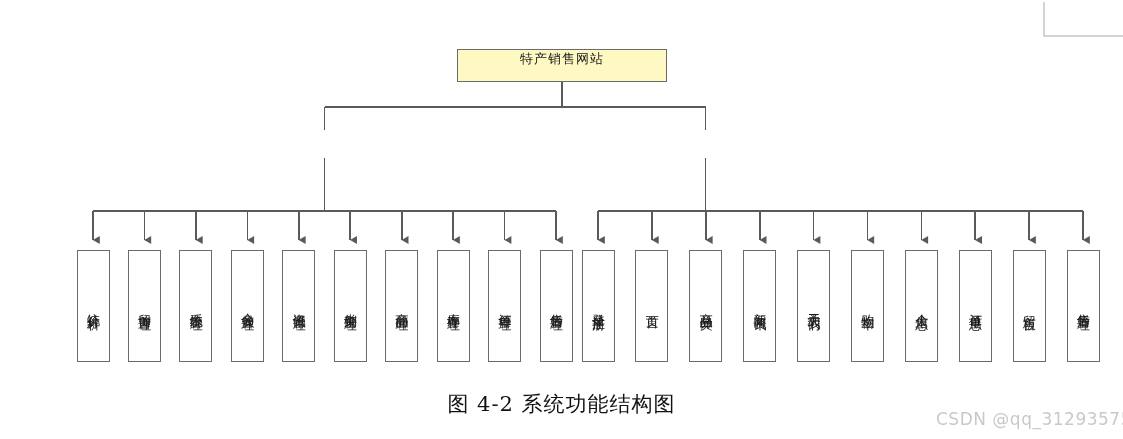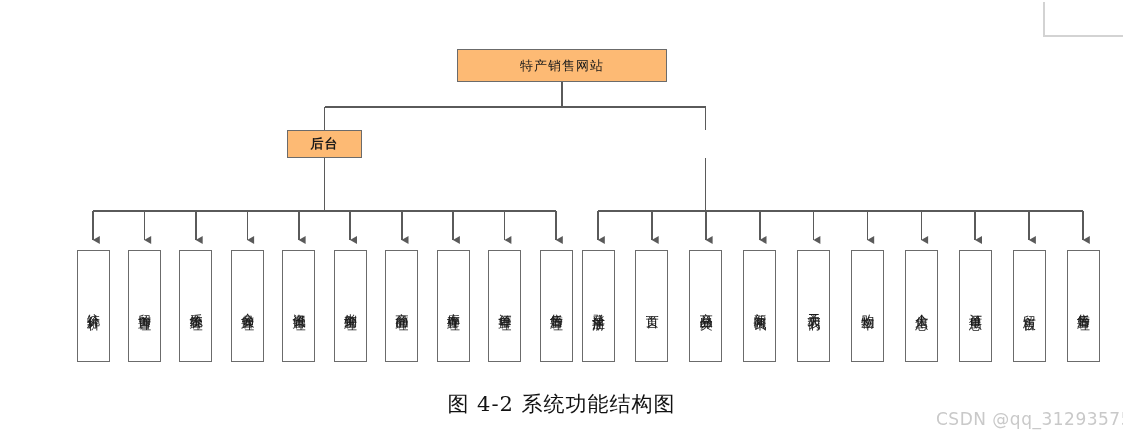--- a/index.html
+++ b/index.html
@@ -11,24 +11,23 @@
     position:relative;
   }
   #diagram{
     position:absolute;left:0;top:0;width:1123px;height:439px;
   }
   svg.lines{position:absolute;left:0;top:0;width:1123px;height:439px;pointer-events:none;}
 
   .node{
     position:absolute;
     box-sizing:border-box;
-    background:#fdba74;
+    background:#fef9c3;
     border:1px solid #6b6b6b;
     display:flex;
-    align-items:center;
     justify-content:center;
     color:#1a1a1a;
   }
   .node.root{
     left:457px;top:49px;width:210px;height:33px;
     font-size:13px;
     letter-spacing:1px;
   }
   .node.lvl2{
     width:75px;height:28px;
@@ -145,23 +144,20 @@
       <path d="M975.2,211 L975.2,240"></path>
       <path d="M1029.1,211 L1029.1,240"></path>
       <path d="M1083,211 L1083,240"></path>
     </g>
   </svg>
 
   <div class="node root">
     <span>特产销售网站</span>
   </div>
 
-  <div class="node lvl2 back">
-    <span>后台</span>
-  </div>
 
   <div class="leaf" style="left:76.5px">
       <span class="vtext">统计分析</span>
     </div>
   <div class="leaf" style="left:127.9px">
       <span class="vtext">留言管理</span>
     </div>
   <div class="leaf" style="left:179.4px">
       <span class="vtext">系统管理</span>
     </div>

